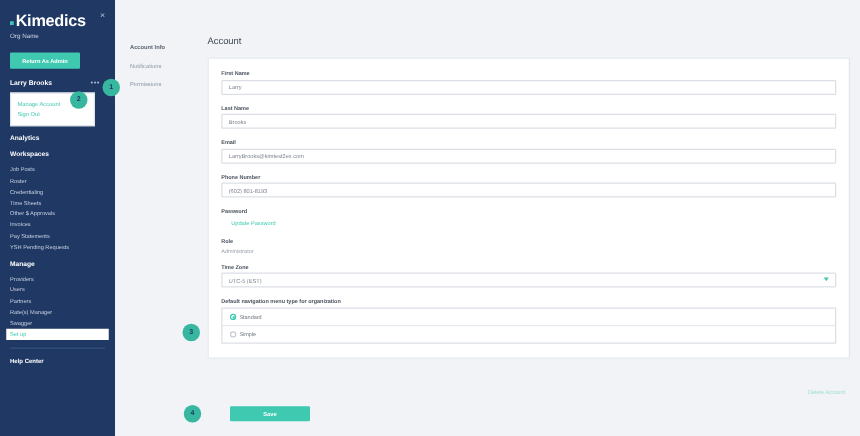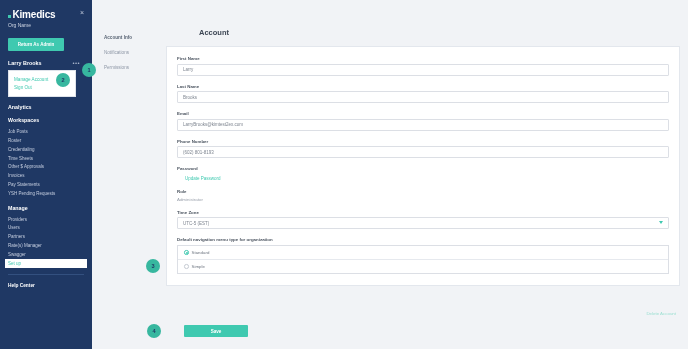--- a/index.html
+++ b/index.html
@@ -15,21 +15,21 @@
   
   .sidebar {
     position: absolute; left: 0; top: 0;
     width: 92px; height: 349px;
     background: #1f3864;
     padding: 9px 8px 0 8px;
   }
   .brand-row { display: flex; align-items: flex-start; justify-content: space-between; }
   .brand { display: flex; align-items: center; gap: 1.5px; }
   .brand-dot { width: 3px; height: 3px; background: #3fc9b0; display: inline-block; margin-top: 3px; }
-  .brand-name { color: #ffffff; font-size: 10px; font-weight: bold; letter-spacing: -0.2px; }
+  .brand-name { color: #ffffff; font-size: 13px; font-weight: bold; letter-spacing: -0.2px; }
   .close-x { color: #c3ccdd; font-size: 7px; line-height: 8px; cursor: pointer; }
   .org-name { color: #cfd6e4; font-size: 5px; margin-top: 2px; }
 
   .return-admin {
     margin-top: 10px;
     background: #3fc9b0;
     color: #ffffff;
     font-size: 4.5px;
     font-weight: bold;
     text-align: center;
@@ -65,21 +65,21 @@
   .nav-sep { height: 0.5px; background: #33507f; margin: 6px 0 0 0; }
   .help { color: #ffffff; font-size: 4.8px; font-weight: bold; margin-top: 9px; cursor: pointer; }
 
   
   .subnav { position: absolute; left: 104px; top: 30px; width: 48px; }
   .subnav-item { font-size: 4.6px; color: #8e97a6; padding: 5px 0; cursor: pointer; }
   .subnav-item.active { color: #5a6575; font-weight: bold; }
 
   
   .main { position: absolute; left: 160px; top: 0; width: 528px; height: 349px; background: #f1f3f6; }
-  .page-title { font-size: 7.5px; color: #3d4654; font-weight: bold; padding: 28px 0 0 6px; margin-left: 33px; }
+  .page-title { font-size: 7.5px; color: #3d4654; font-weight: normal; padding: 28px 0 0 6px; }
 
   .card {
     position: absolute; left: 6px; top: 46px;
     width: 514px;
     background: #ffffff;
     border: 0.5px solid #e3e7ed;
     padding: 9px 10px 11px 10px;
   }
   .field { margin-bottom: 8px; }
   .field-label { font-size: 4.4px; color: #4a535f; font-weight: bold; margin-bottom: 2.6px; }

